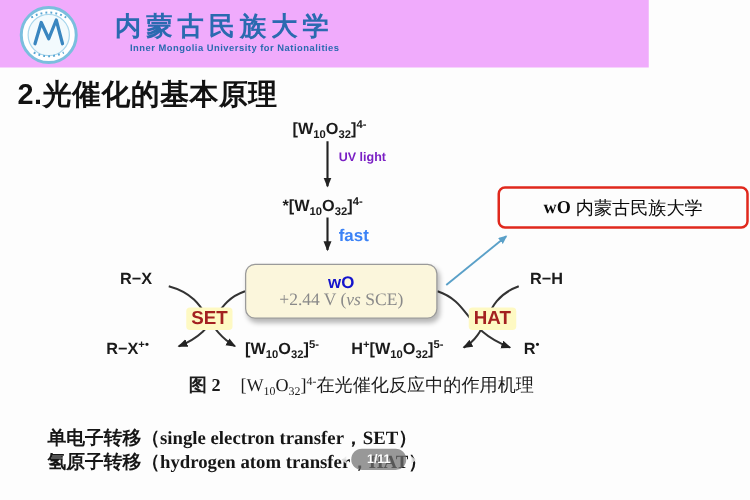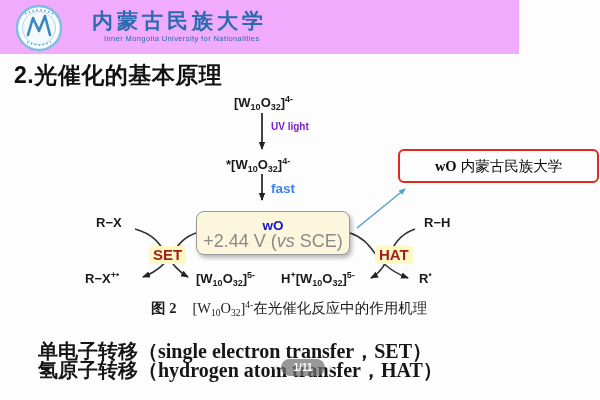--- a/index.html
+++ b/index.html
@@ -3,21 +3,21 @@
 <meta charset="utf-8">
 <style>
   html,body{margin:0;padding:0;background:#888;}
   .frame{position:relative;width:600px;height:400px;background:#fdfdfd;overflow:hidden;
          font-family:"Liberation Sans",sans-serif;}
   
   .header{position:absolute;left:0;top:0;width:519px;height:54px;background:#f0abfc;display:flex;align-items:center;}
   .logo{position:absolute;left:15px;top:4px;width:48px;height:48px;}
   .hname{position:absolute;left:92px;top:9px;}
   .cn{font-family:"DejaVu Serif",serif;font-weight:700;font-size:21px;color:#2a6ab0;letter-spacing:4px;line-height:24px;}
-  .en{font-size:7.5px;color:#2a6ab0;letter-spacing:0.4px;margin-top:1px;font-weight:400;padding-left:12px;}
+  .en{font-size:7.5px;color:#2a6ab0;letter-spacing:0.4px;margin-top:1px;font-weight:700;padding-left:12px;}
   
   .title{position:absolute;left:14px;top:60px;font-size:23px;font-weight:700;color:#121212;letter-spacing:0.5px;}
   
   .arrows{position:absolute;left:0;top:0;width:600px;height:400px;pointer-events:none;z-index:1;}
   
   .chem{position:absolute;z-index:2;font-weight:700;font-size:13px;color:#1a1a1a;white-space:nowrap;}
   .chem .sub{font-size:9px;vertical-align:-3px;}
   .chem .sup{font-size:9px;vertical-align:5px;}
   .sp-ground{left:234px;top:94px;}
   .sp-excited{left:226px;top:156px;}
@@ -31,36 +31,36 @@
   .lbl-fast{position:absolute;left:271px;top:181px;z-index:2;font-weight:700;font-size:13.5px;color:#3b82f6;}
   .badge{position:absolute;z-index:3;font-weight:700;font-size:15px;color:#a32020;background:#fef9c3;
          padding:0 4px;border-radius:3px;line-height:18px;}
   .lbl-set{left:149px;top:246px;}
   .lbl-hat{left:375px;top:246px;}
   
   .wobox{position:absolute;left:196px;top:211px;width:152px;height:42px;z-index:2;background:#fbf6dc;
          border:1px solid #9a9a9a;border-radius:8px;box-shadow:2px 3px 4px rgba(0,0,0,0.28);
          display:flex;flex-direction:column;align-items:center;justify-content:center;}
   .wobox .wo{font-weight:700;font-size:13.5px;color:#1414cc;line-height:15px;}
-  .wobox .pot{font-size:18px;color:#8a8a8a;line-height:16px;}
+  .wobox .pot{font-size:14px;color:#8a8a8a;line-height:16px;font-family:Liberation Serif, serif;}
   .wobox .pot i{font-style:italic;}
   
   .callout{position:absolute;left:398px;top:149px;width:197px;height:30px;z-index:2;border:2px solid #e0281c;
            border-radius:6px;display:flex;align-items:center;justify-content:center;white-space:nowrap;
            font-family:"Liberation Serif",serif;font-size:14.5px;color:#0a0a0a;background:#fdfdfd;}
   .callout b{font-weight:700;margin-right:4px;}
   
   .caption{position:absolute;left:123px;top:299px;z-index:2;white-space:nowrap;
            font-family:"Liberation Serif",serif;font-size:14.5px;color:#1c1c1c;}
   .caption .fig{font-weight:700;margin-right:16px;padding-left:28px;}
   .caption .sub{font-size:9.5px;vertical-align:-3px;}
   .caption .sup{font-size:9.5px;vertical-align:5px;}
   
   .notes{position:absolute;left:38px;top:342px;z-index:2;font-family:"Liberation Serif",serif;
-         font-weight:600;font-size:20px;color:#161616;line-height:18.5px;white-space:nowrap;}
+         font-weight:600;font-size:15px;color:#161616;line-height:18.5px;white-space:nowrap;}
   
   .pager{position:absolute;left:281px;top:359px;z-index:4;width:44px;height:17px;border-radius:9px;
          background:rgba(112,112,112,0.72);display:flex;align-items:center;justify-content:center;gap:17px;
          cursor:pointer;}
   .pnum{color:#fff;font-size:10px;font-weight:700;line-height:10px;}
   .tri{width:0;height:0;border-top:3.5px solid transparent;border-bottom:3.5px solid transparent;opacity:0.85;}
   .tri-l{border-right:4px solid #e8e8e8;}
   .tri-r{border-left:4px solid #e8e8e8;}
 </style>
 </head>

